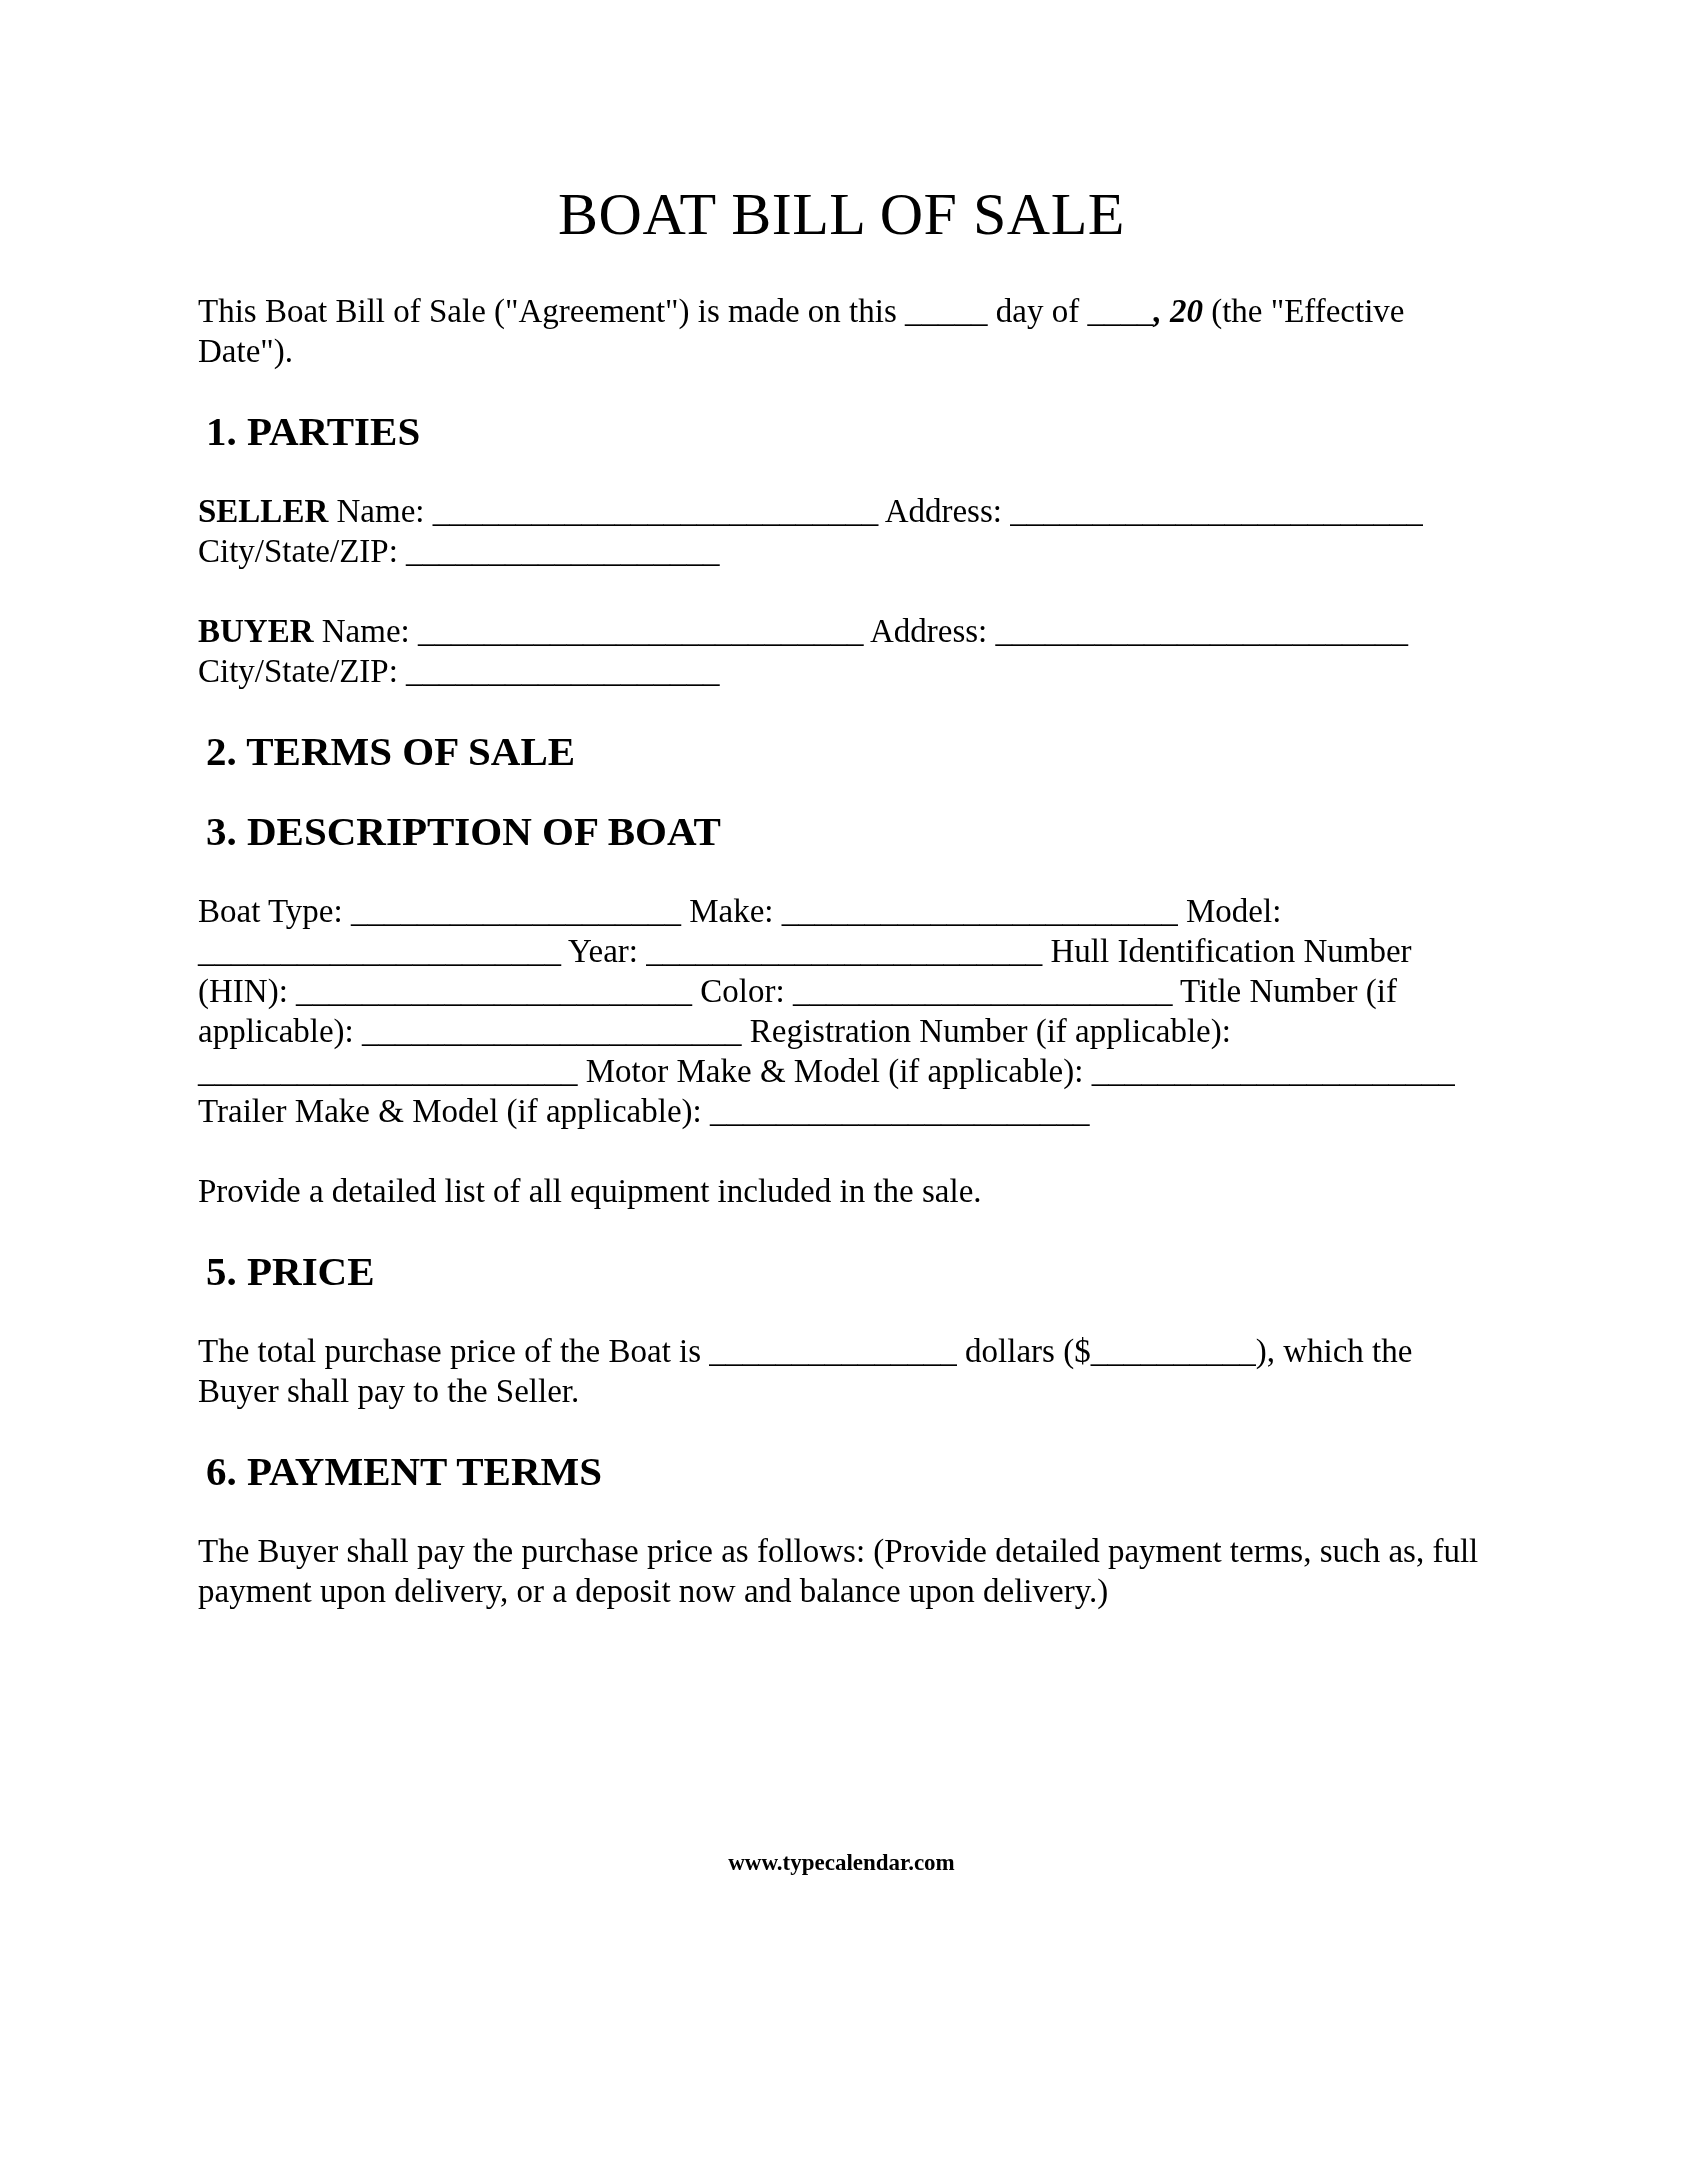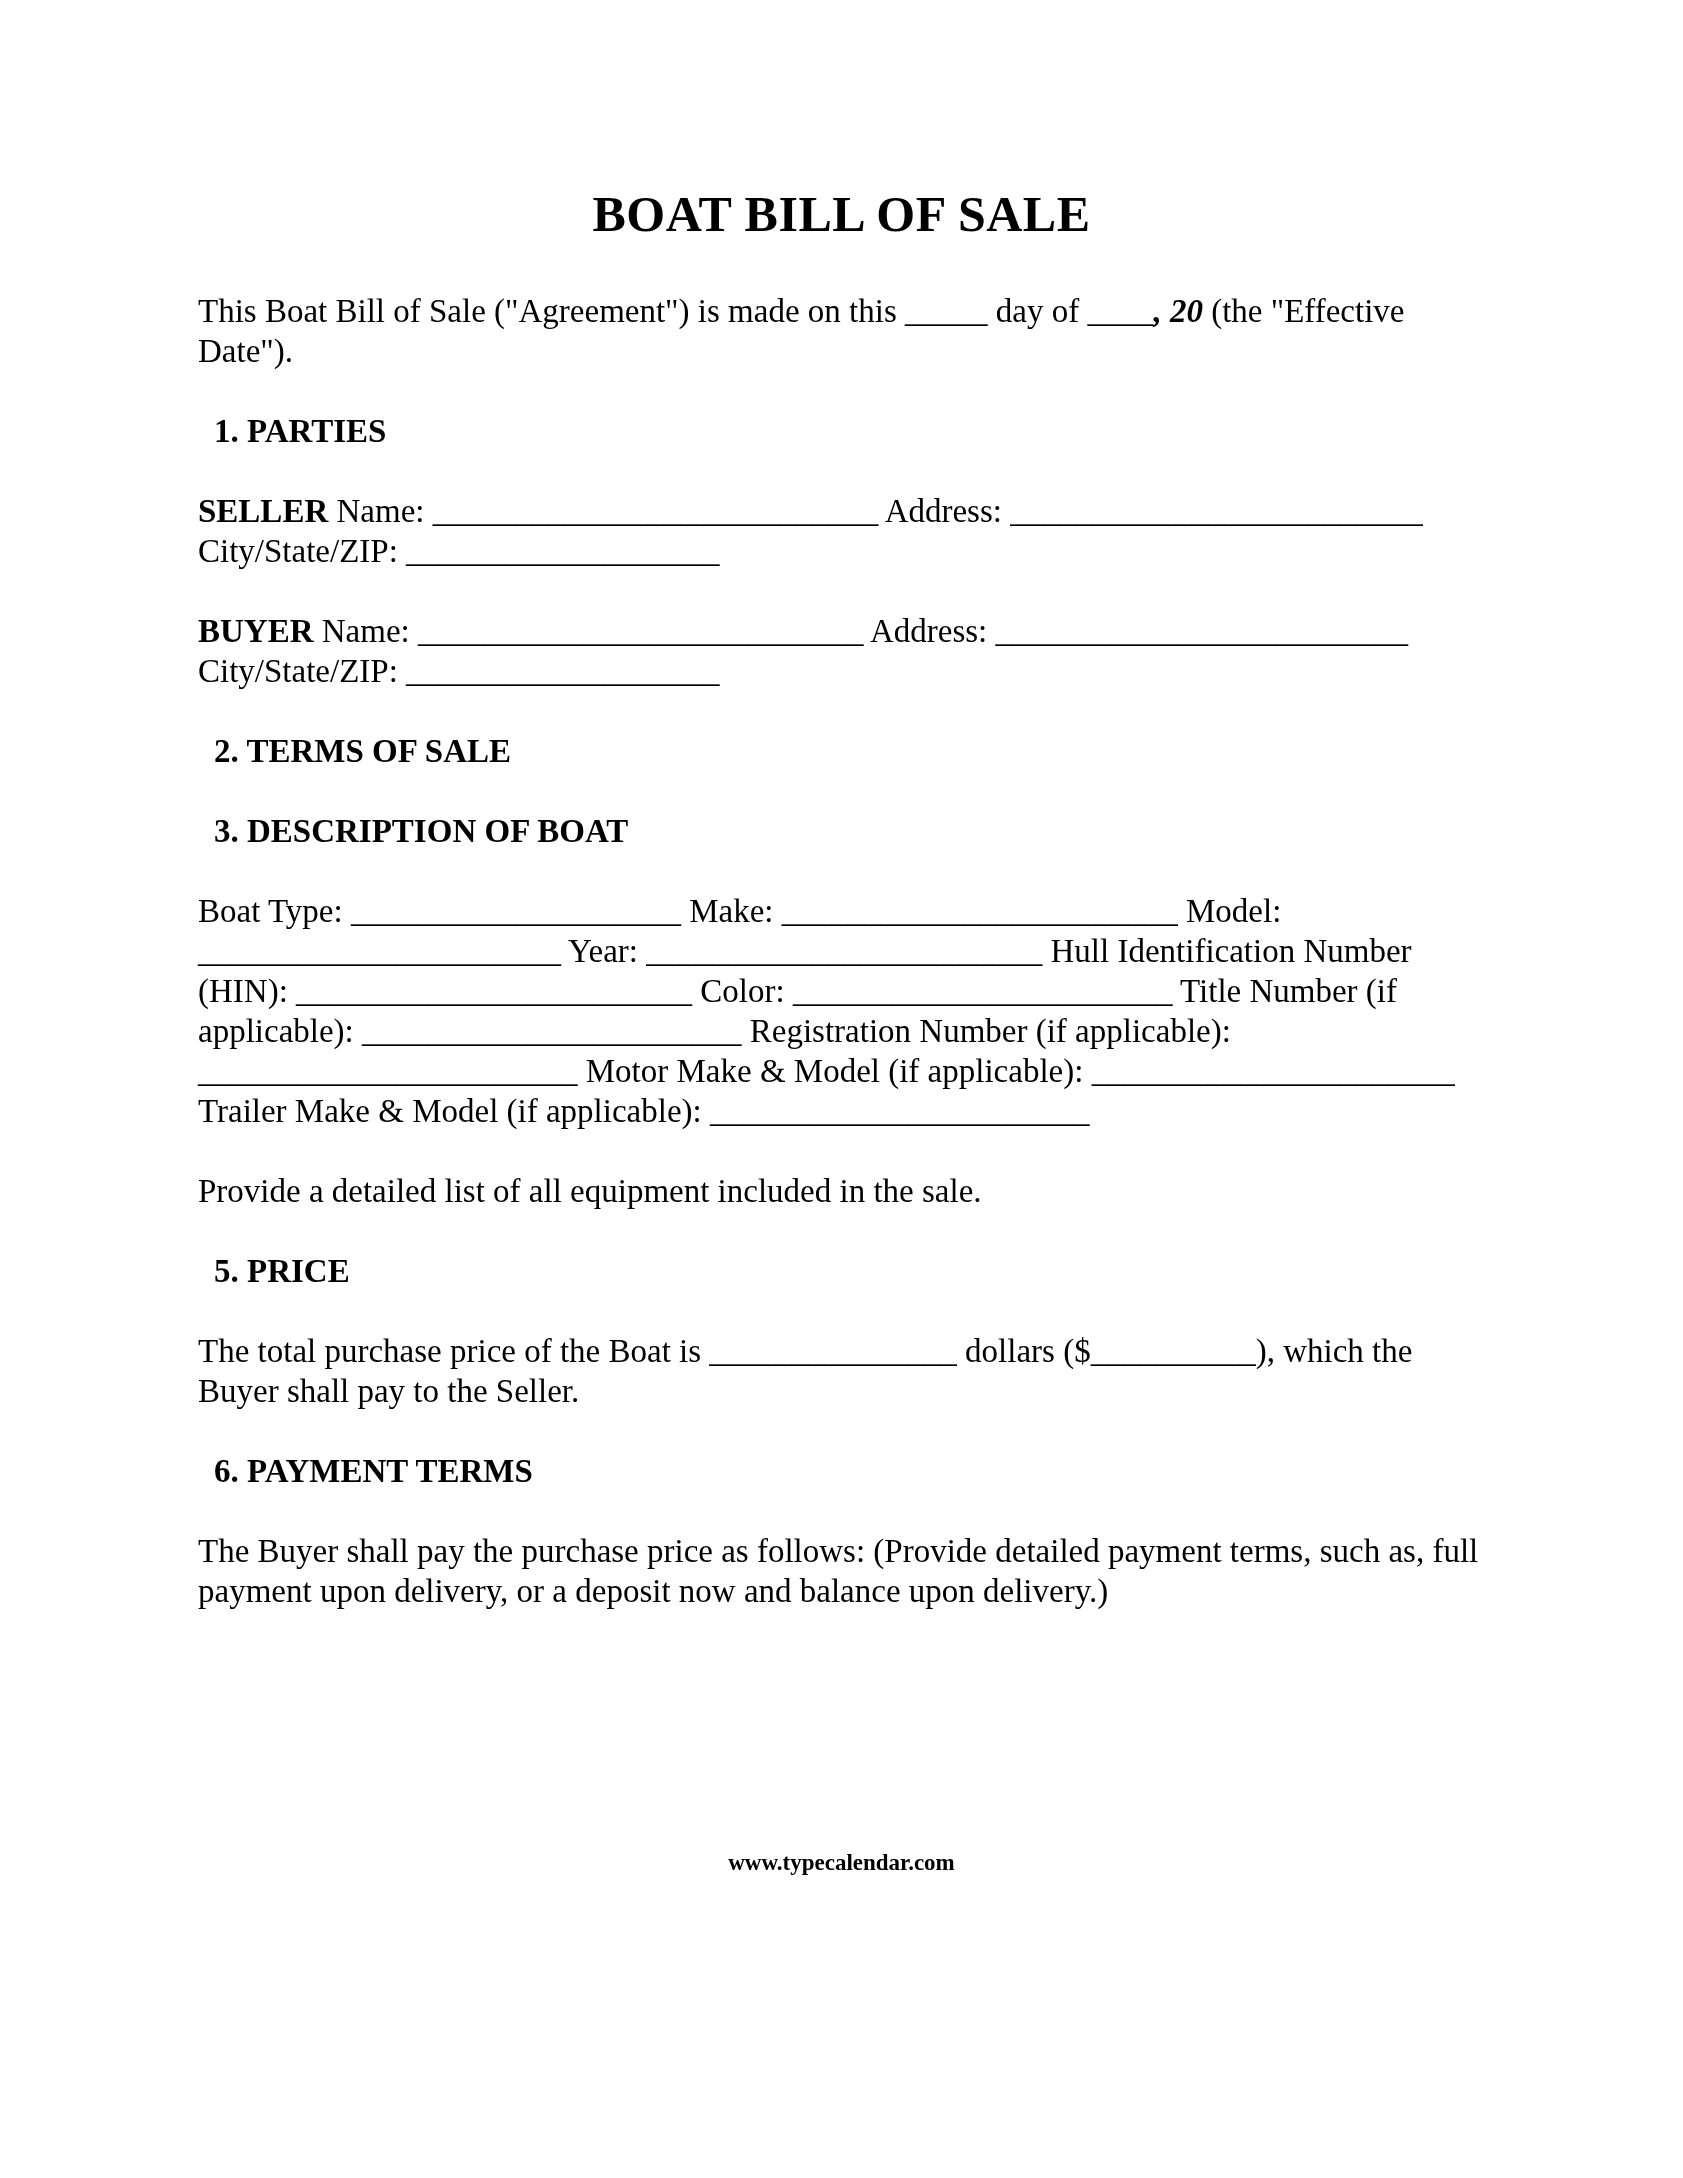--- a/index.html
+++ b/index.html
@@ -15,29 +15,29 @@
     background: #ffffff;
     box-sizing: border-box;
     padding: 186px 198px 0 198px;
     font-family: "Liberation Serif", "DejaVu Serif", serif;
     font-size: 33px;
     line-height: 40px;
     color: #000000;
   }
   h1.doc-title {
     margin: 0 0 48px 0;
-    font-size: 50px;
+    font-size: 60px;
     line-height: 57px;
-    font-weight: bold;
+    font-weight: normal;
     text-align: center;
     letter-spacing: 0.5px;
   }
   h2.section-heading {
-    margin: 0 0 40px 16px;
-    font-size: 33px;
+    margin: 0 0 40px 8px;
+    font-size: 41px;
     line-height: 40px;
     font-weight: bold;
   }
   p.body-para {
     margin: 0 0 40px 0;
   }
   .role {
     font-weight: bold;
     text-align: right;
   }

